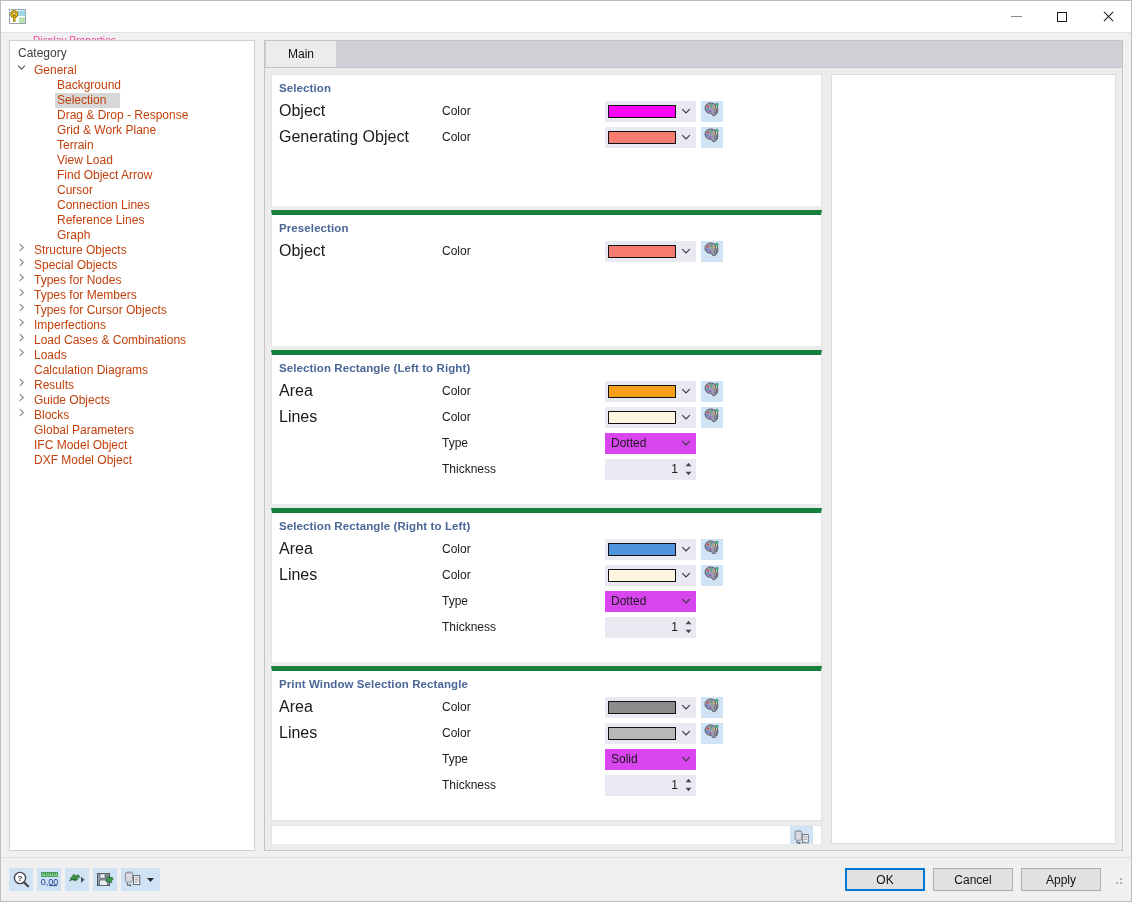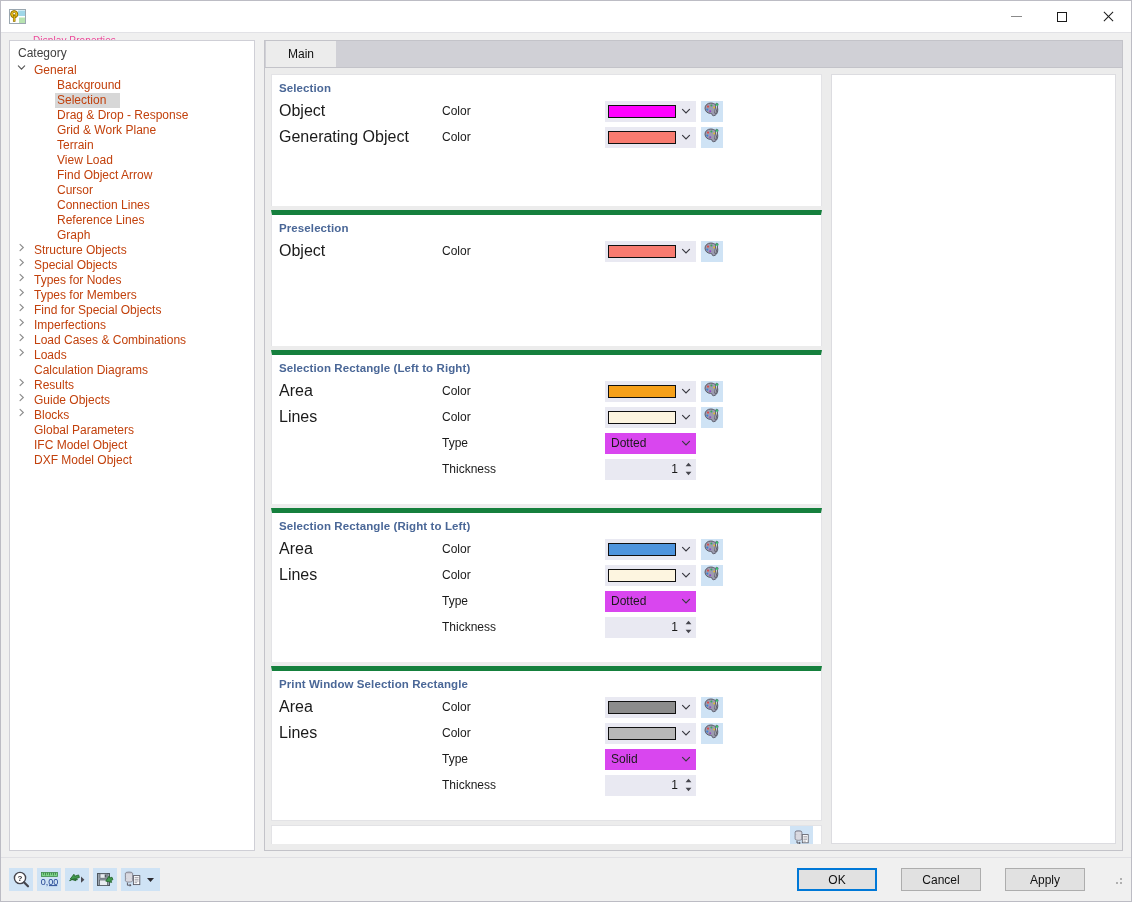--- a/index.html
+++ b/index.html
@@ -233,21 +233,21 @@
     border-top:1px solid #e0e0e4;
   }
   .tool-group{display:flex;align-items:center;gap:4px;}
   .tool-btn{
     width:24px;height:23px;
     background:#cfe3f5;
     display:flex;align-items:center;justify-content:center;
   }
   .tool-btn.wide{width:36px;justify-content:flex-start;padding-left:3px;}
   .tool-btn.wide .caret{margin-left:2px;}
-  .btn-group{margin-left:auto;display:flex;gap:24px;align-items:center;}
+  .btn-group{margin-left:auto;display:flex;gap:8px;align-items:center;}
   .btn{
     width:80px;height:23px;
     background:#e1e1e1;
     border:1px solid #adadad;
     box-sizing:border-box;
     font-size:12px;
     display:flex;align-items:center;justify-content:center;
     color:#111;
   }
   .btn.primary{
@@ -379,21 +379,21 @@
               </svg>
             </span>
             <span class="label">Types for Members</span>
           </div>
           <div class="tree-item lvl1">
             <span class="chev">
               <svg width="9" height="9" viewBox="0 0 10 10">
                 <path d="M3.4 1.5L7 5l-3.6 3.5" fill="none" stroke="#8e8e8e" stroke-width="1.3" stroke-linecap="round"></path>
               </svg>
             </span>
-            <span class="label">Find for Special Objects</span>
+            <span class="label">Types for Cursor Objects</span>
           </div>
           <div class="tree-item lvl1">
             <span class="chev">
               <svg width="9" height="9" viewBox="0 0 10 10">
                 <path d="M3.4 1.5L7 5l-3.6 3.5" fill="none" stroke="#8e8e8e" stroke-width="1.3" stroke-linecap="round"></path>
               </svg>
             </span>
             <span class="label">Imperfections</span>
           </div>
           <div class="tree-item lvl1">

